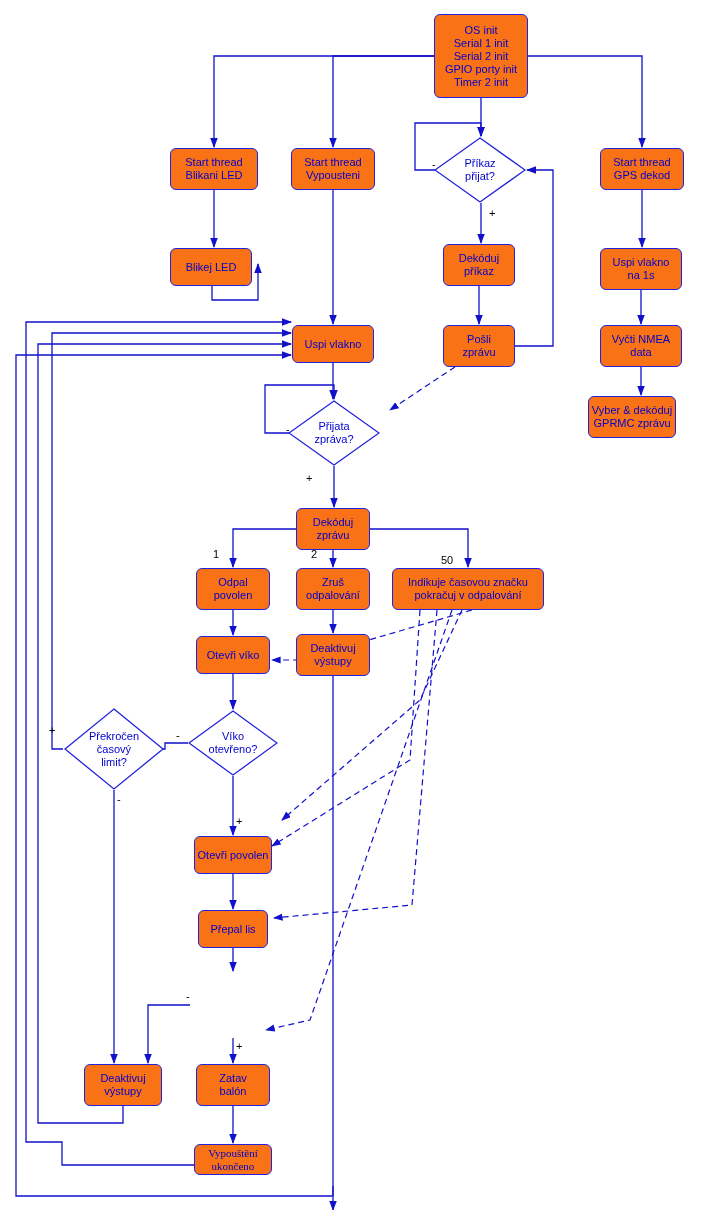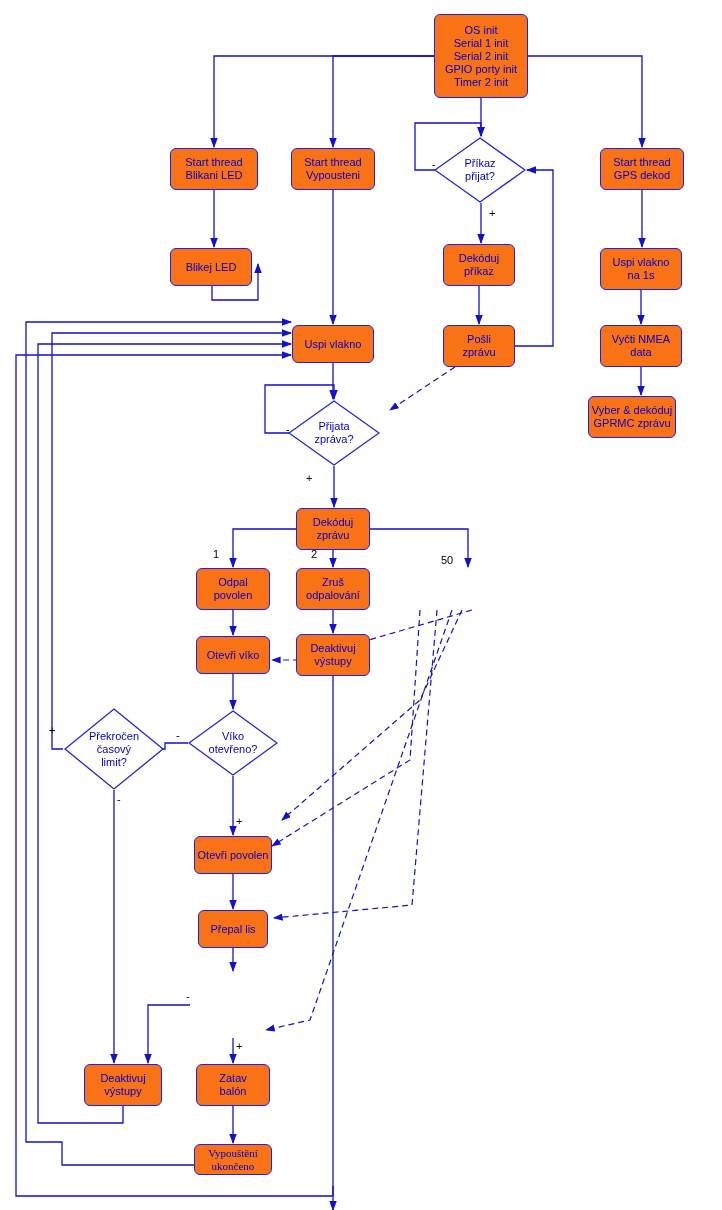--- a/index.html
+++ b/index.html
@@ -261,20 +261,24 @@
   <div class="node box" style="left:196px;top:568px;width:74px;height:42px;">
     <span class="lbl">Odpal
 povolen</span>
   </div>
 
   <div class="node box" style="left:296px;top:568px;width:74px;height:42px;">
     <span class="lbl">Zruš
 odpalování</span>
   </div>
 
+  <div class="node box" style="left:392px;top:568px;width:152px;height:42px;">
+    <span class="lbl">Indikuje časovou značku
+pokračuj v odpalování</span>
+  </div>
 
   <div class="node box" style="left:196px;top:636px;width:74px;height:38px;">
     <span class="lbl">Otevři víko</span>
   </div>
 
   <div class="node box" style="left:296px;top:634px;width:74px;height:42px;">
     <span class="lbl">Deaktivuj
 výstupy</span>
   </div>
 

